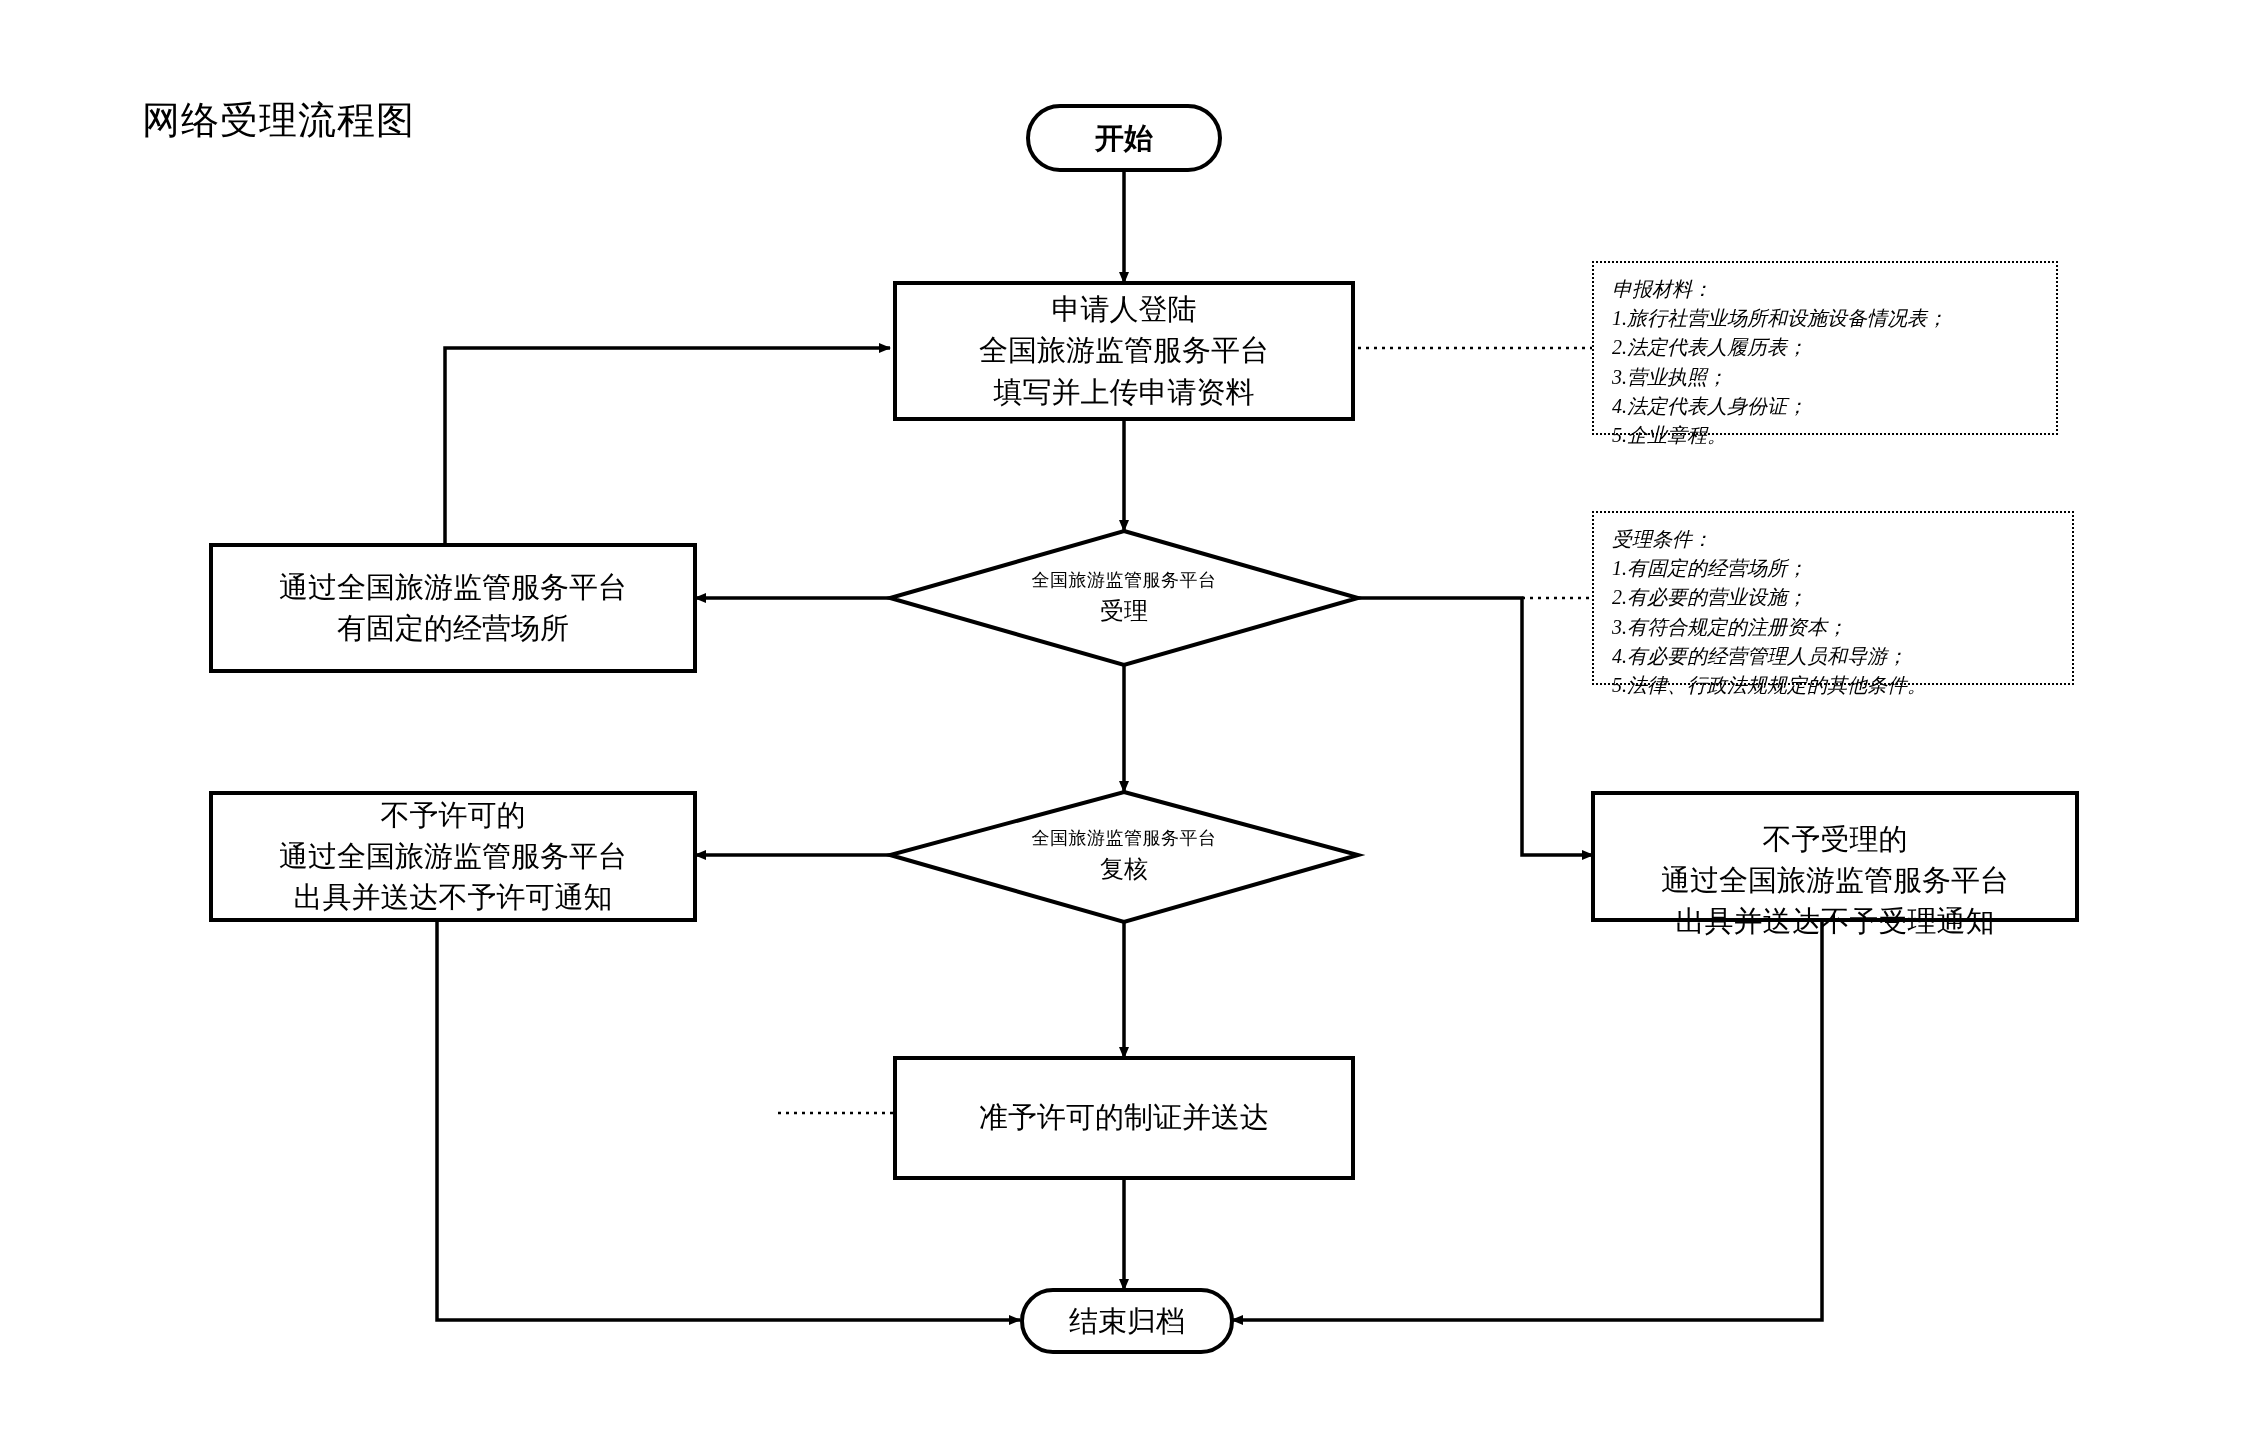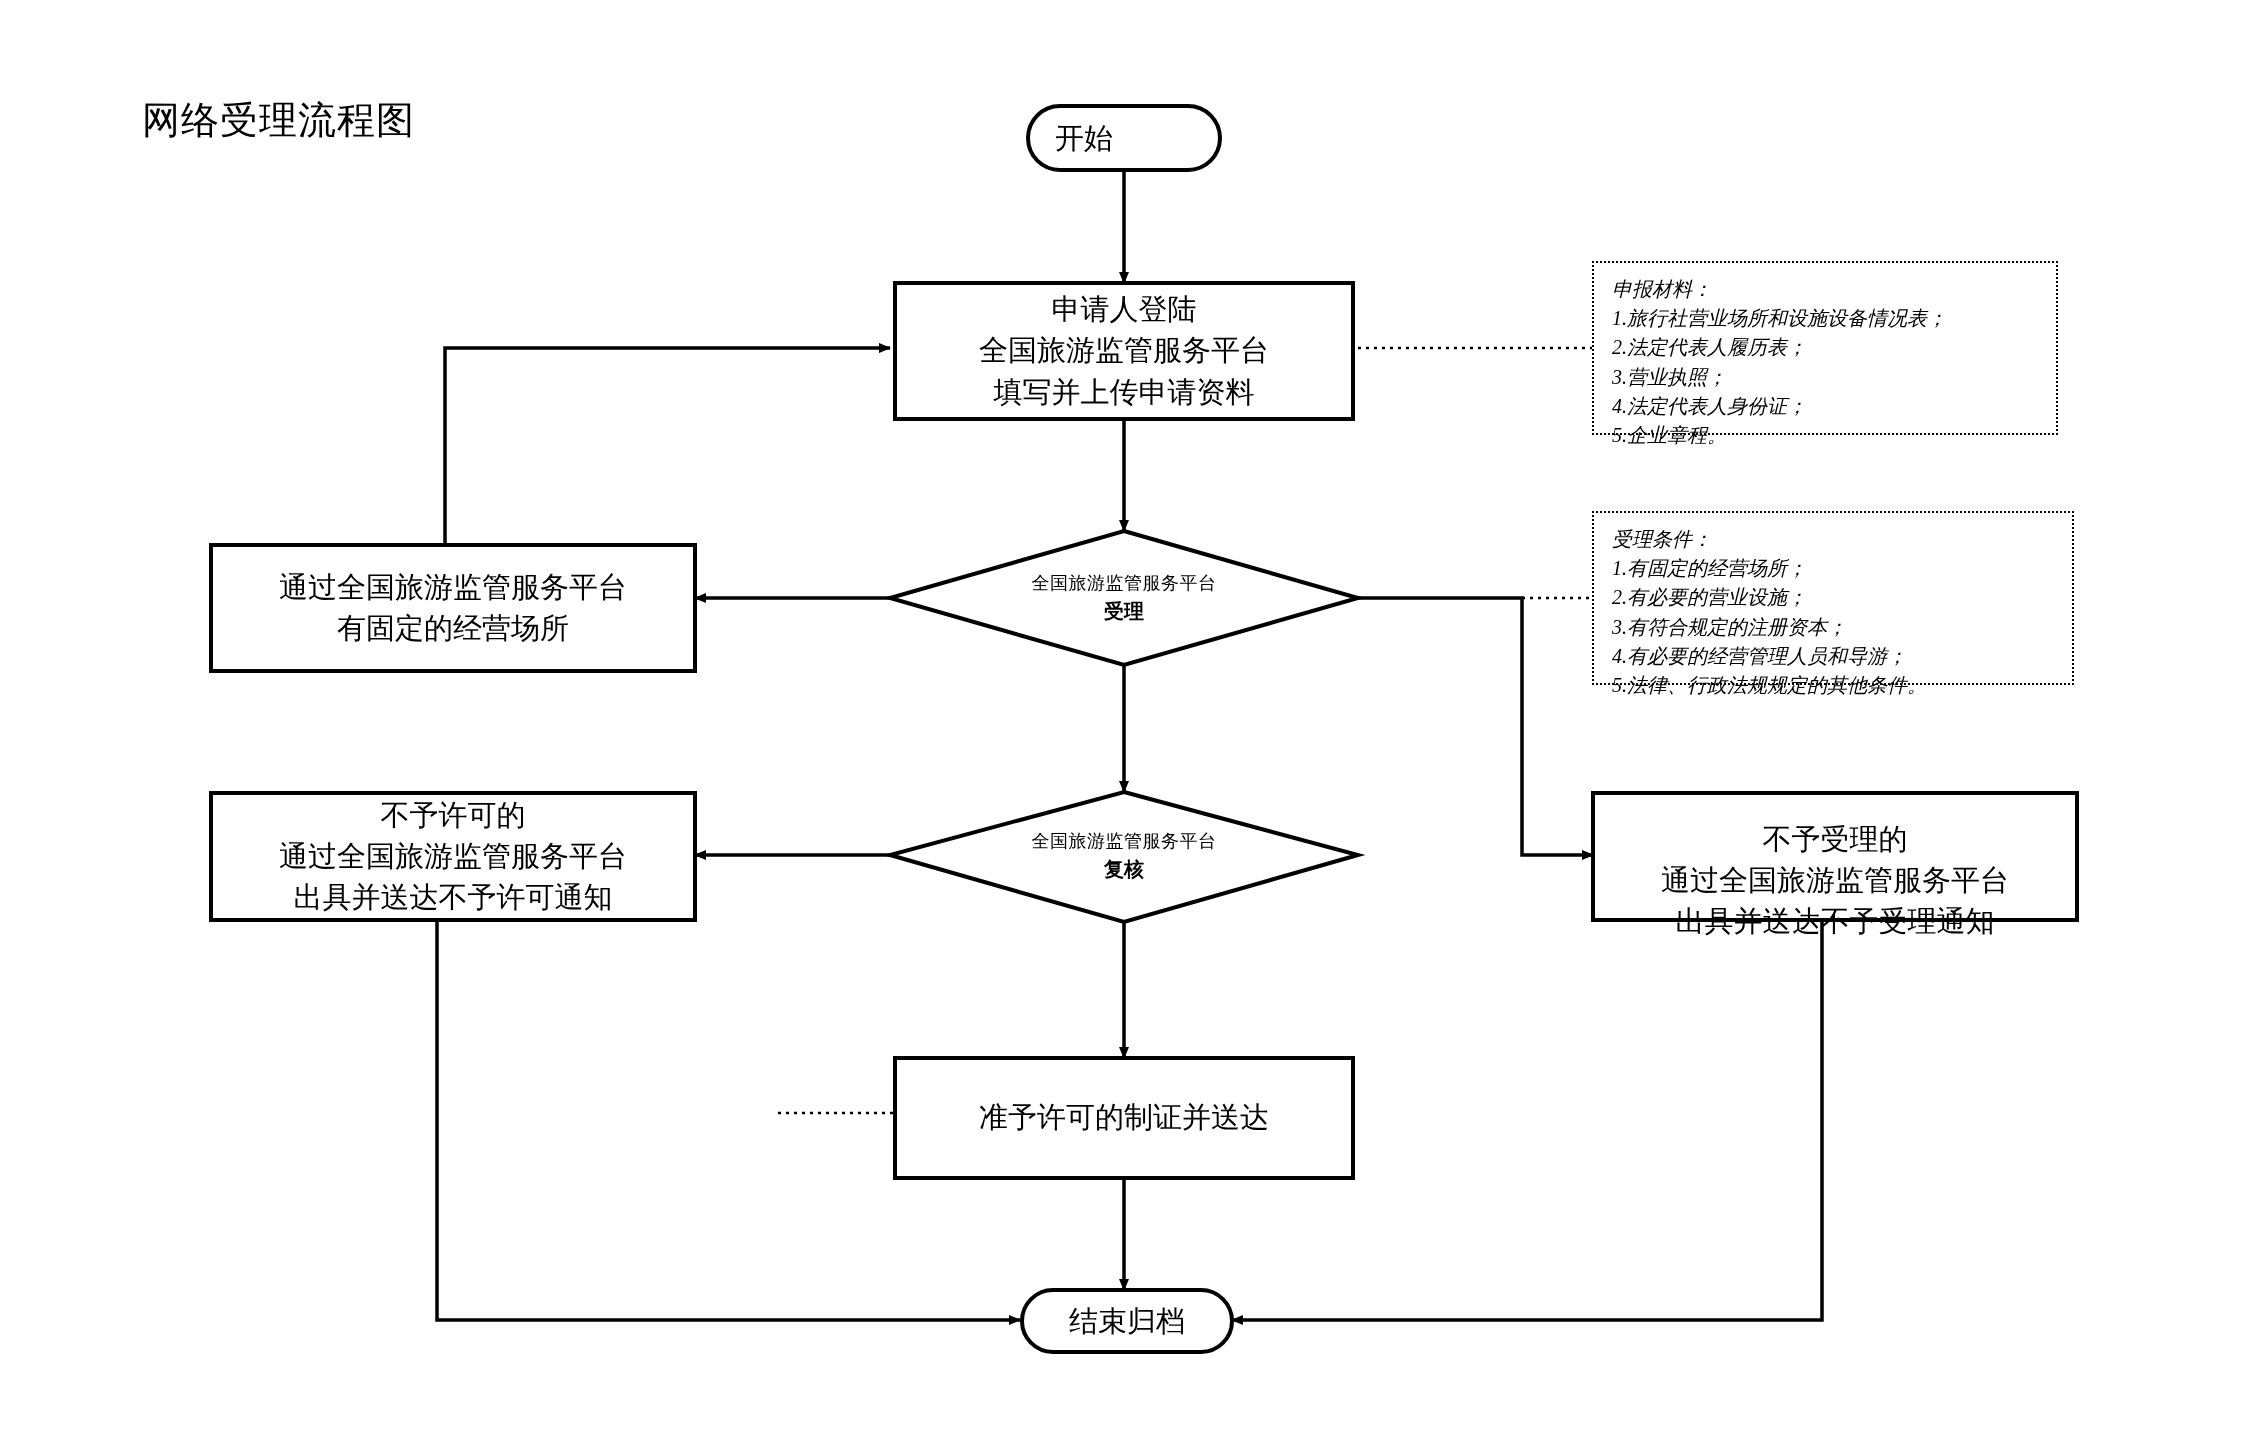--- a/index.html
+++ b/index.html
@@ -58,22 +58,22 @@
   .process-label {
     font-size: 29px;
     line-height: 1.42;
   }
   .decision-small {
     font-size: 18px;
     line-height: 1.3;
     letter-spacing: 0.5px;
   }
   .decision-big {
-    font-size: 20px;
-    font-weight: bold;
+    font-size: 24px;
+    font-weight: normal;
     line-height: 1.3;
     margin-top: 3px;
   }
   .note {
     position: absolute;
     box-sizing: border-box;
     border: 2px dotted #000000;
     background: #ffffff;
     color: #000000;
     font-family: "Liberation Serif", "DejaVu Serif", serif;
@@ -147,21 +147,21 @@
       <rect x="1593" y="793" width="484" height="127"></rect>
 
       <rect x="895" y="1058" width="458" height="120"></rect>
 
       <rect x="1022" y="1290" width="210" height="62" rx="31" ry="31"></rect>
     </g>
   </svg>
 
   <div class="page-title">网络受理流程图</div>
 
-  <div class="node-label terminator-label" style="left:988px; top:106px; width:192px; height:64px;">
+  <div class="node-label terminator-label" style="left:1028px; top:106px; width:192px; height:64px;font-weight:bold;">
     <span class="line">开始</span>
   </div>
 
   <div class="node-label process-label" style="left:895px; top:283px; width:458px; height:136px;">
     <span class="line">申请人登陆</span>
     <span class="line">全国旅游监管服务平台</span>
     <span class="line">填写并上传申请资料</span>
   </div>
 
   <div class="node-label" style="left:940px; top:545px; width:368px; height:106px;">

